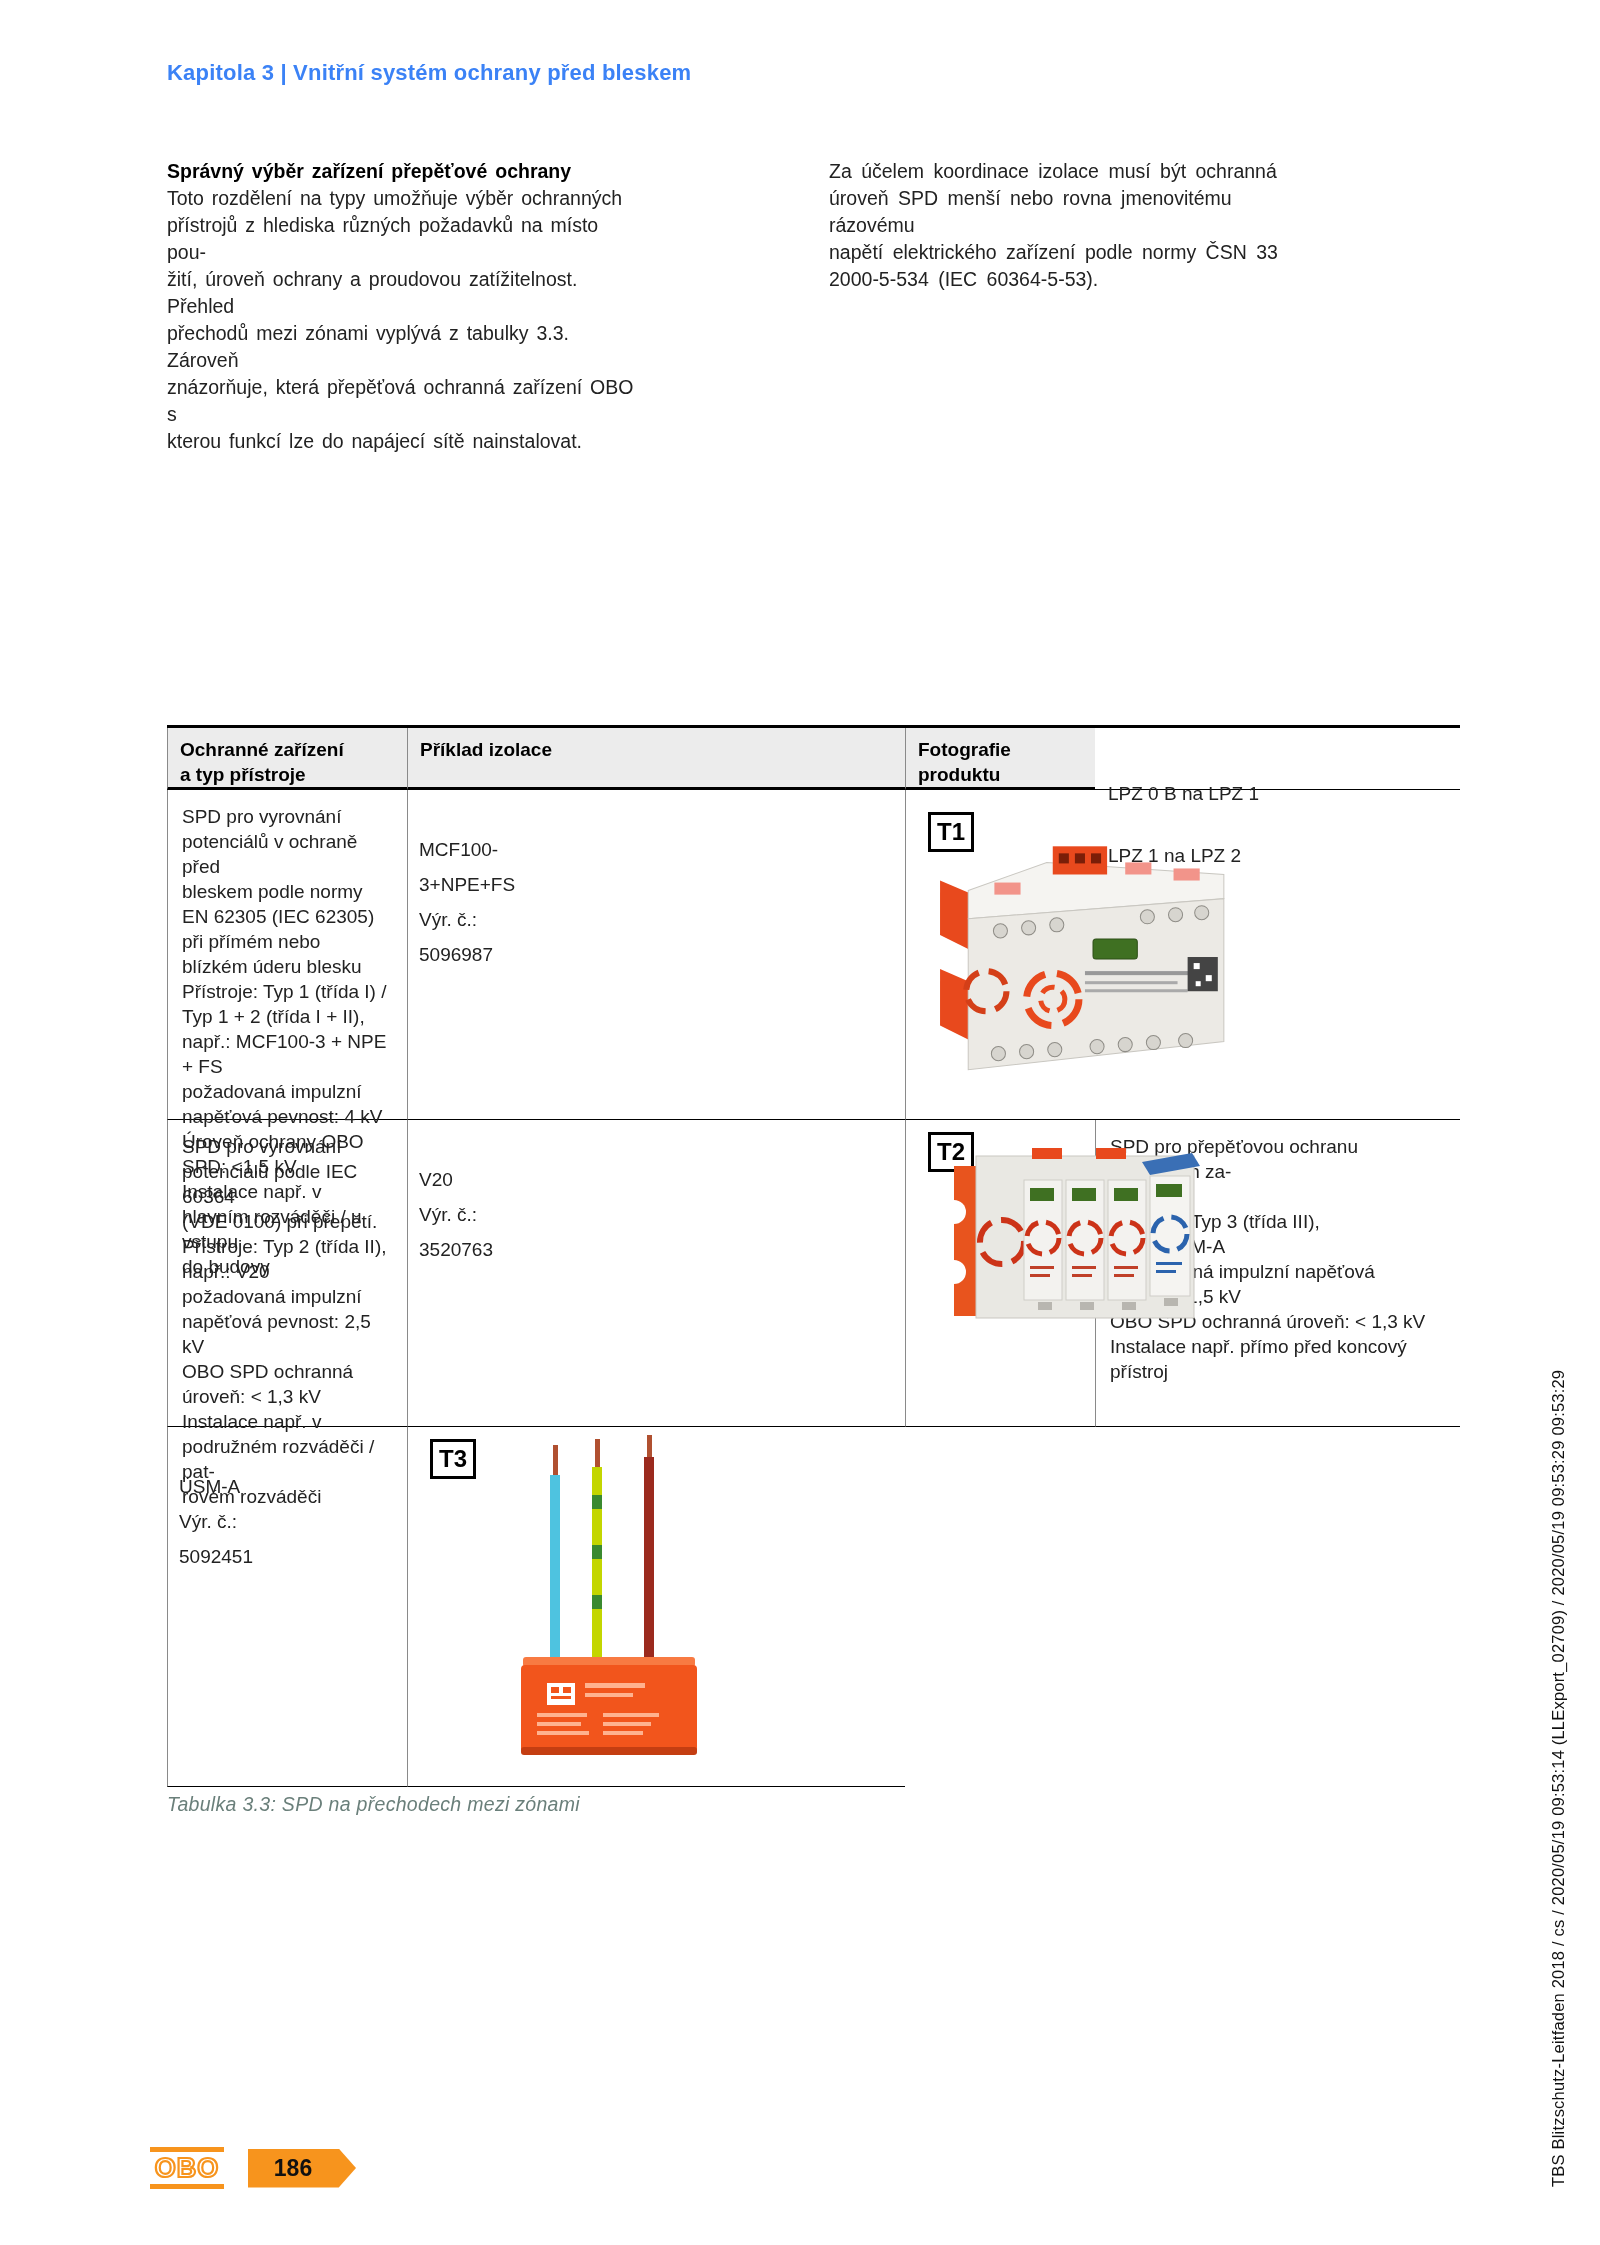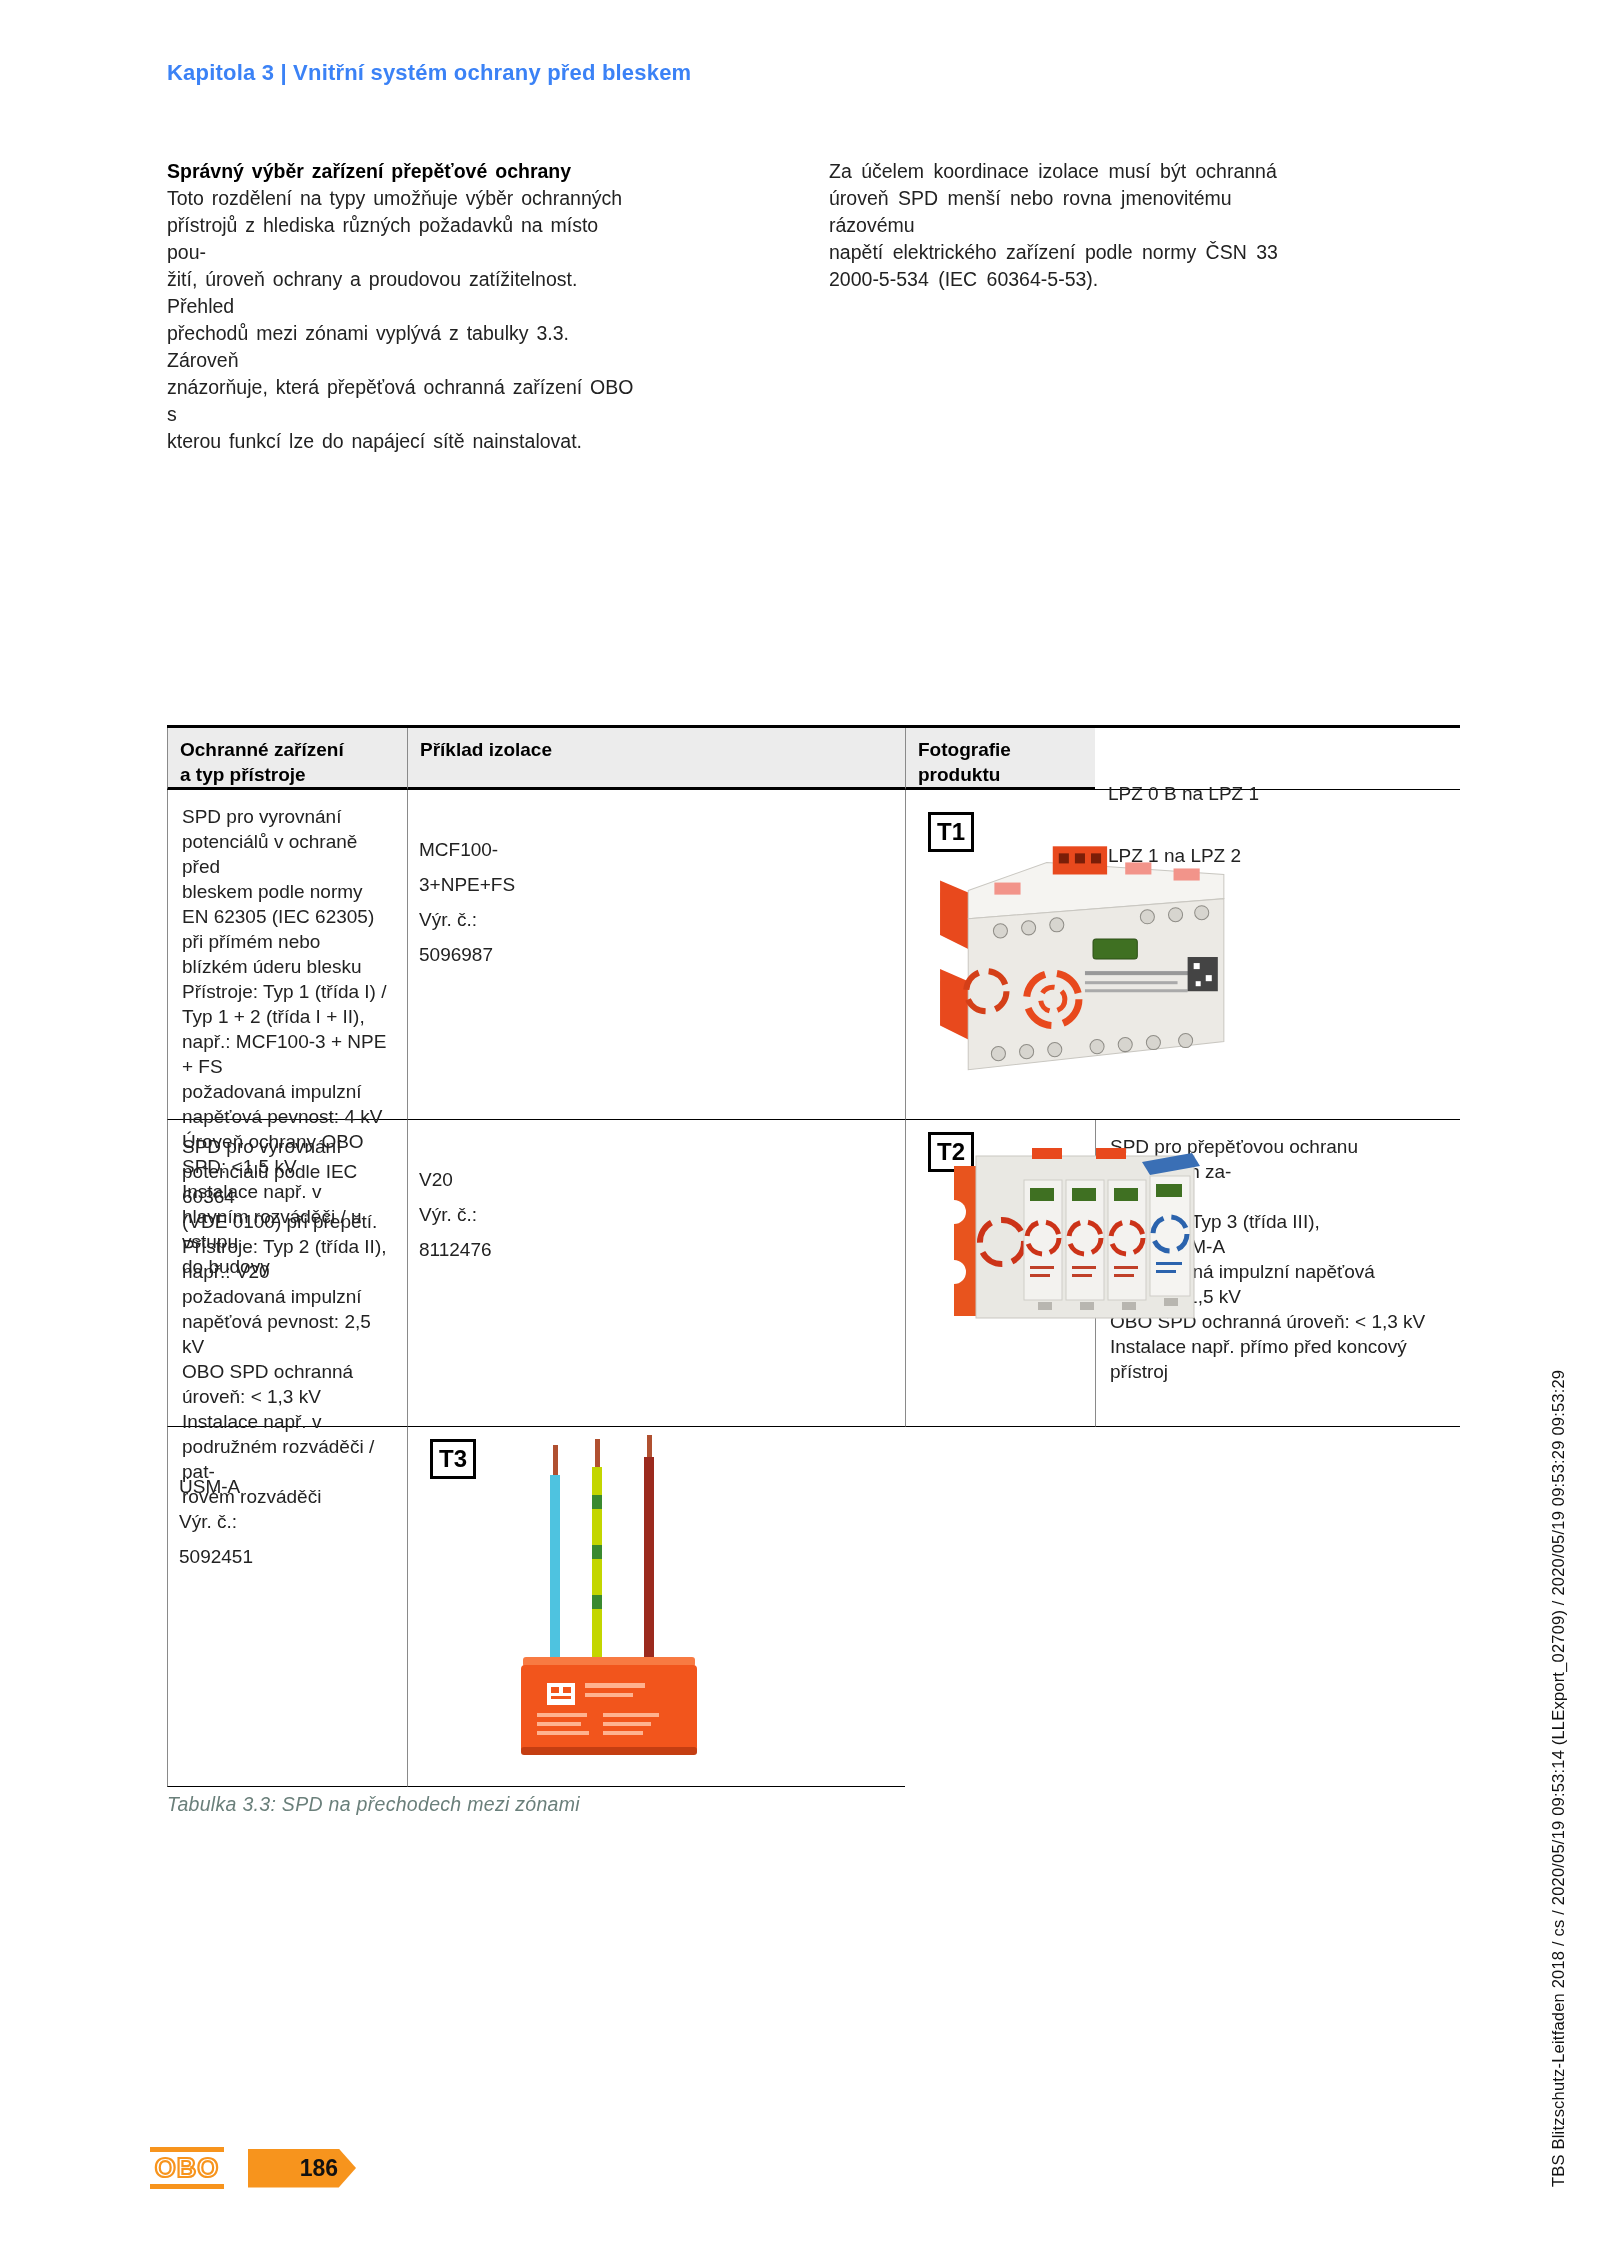--- a/index.html
+++ b/index.html
@@ -55,21 +55,21 @@
     transform:rotate(-90deg);transform-origin:0 0;
     white-space:nowrap;font-size:16.5px;color:#111;letter-spacing:0.2px;
   }
 
   
   .footer{position:absolute;left:148px;top:2147px;height:42px;display:flex;align-items:center;}
   .obo-logo{display:block;}
   .page-pennant{
     margin-left:22px;width:108px;height:39px;background:#F7941D;
     clip-path:polygon(0 0,84% 0,100% 50%,84% 100%,0 100%);
-    display:flex;align-items:center;justify-content:flex-end;
+    display:flex;align-items:center;justify-content:center;
     font-weight:bold;font-size:23px;color:#111;padding-right:18px;box-sizing:border-box;
   }
 </style>
 </head>
 <body>
 
 <div class="page-header">Kapitola 3 | Vnitřní systém ochrany před bleskem</div>
 
 <div class="intro-col intro-left">
   <div class="intro-heading">Správný výběr zařízení přepěťové ochrany</div>
@@ -153,21 +153,21 @@
   <div class="cell td vline col-device prewrap">SPD pro vyrovnání potenciálů podle IEC 60364
 (VDE 0100) při přepětí.
 Přístroje: Typ 2 (třída II),
 např.: V20
 požadovaná impulzní napěťová pevnost: 2,5 kV
 OBO SPD ochranná úroveň: &lt; 1,3 kV
 Instalace např. v podružném rozváděči / pat-
 rovém rozváděči</div>
   <div class="cell td vline col-product prewrap">V20
 Výr. č.:
-8112476</div>
+3520763</div>
   <div class="cell td vline col-photo">
     <div class="t-label" style="top:12px;">T2</div>
     <svg class="photo" style="left:40px;top:20px;" width="280" height="200" viewBox="0 0 280 200">
       <rect x="8" y="26" width="32" height="150" fill="#e8541e"></rect>
       <circle cx="8" cy="72" r="12" fill="#fff"></circle>
         <circle cx="8" cy="132" r="12" fill="#fff"></circle>
       <rect x="30" y="16" width="218" height="162" fill="#e9e8e3" stroke="#c9c7c1"></rect>
       <circle cx="56" cy="102" r="22" fill="none" stroke="#cc3318" stroke-width="6" stroke-dasharray="24 10"></circle>
       <rect x="86" y="8" width="30" height="11" fill="#e8491d"></rect>
       <rect x="150" y="8" width="30" height="11" fill="#e8491d"></rect>

